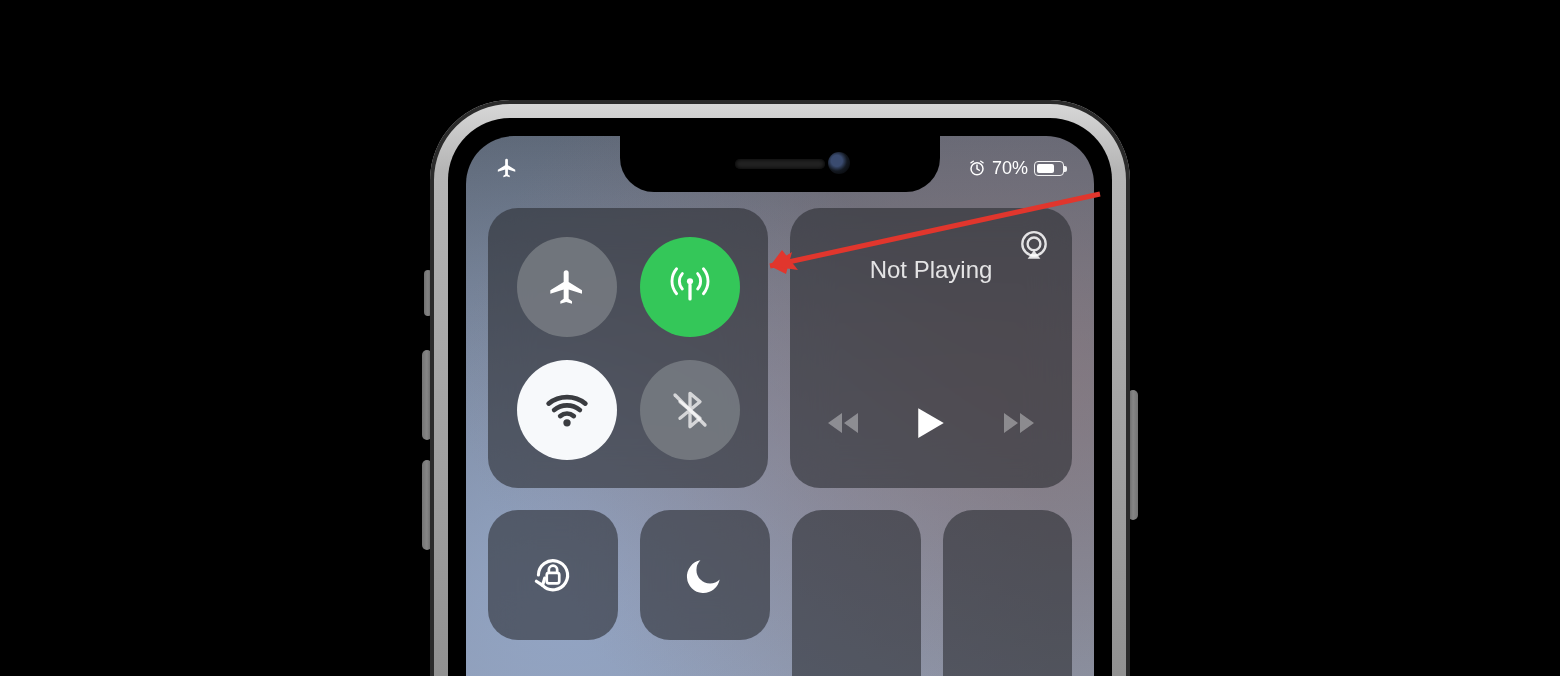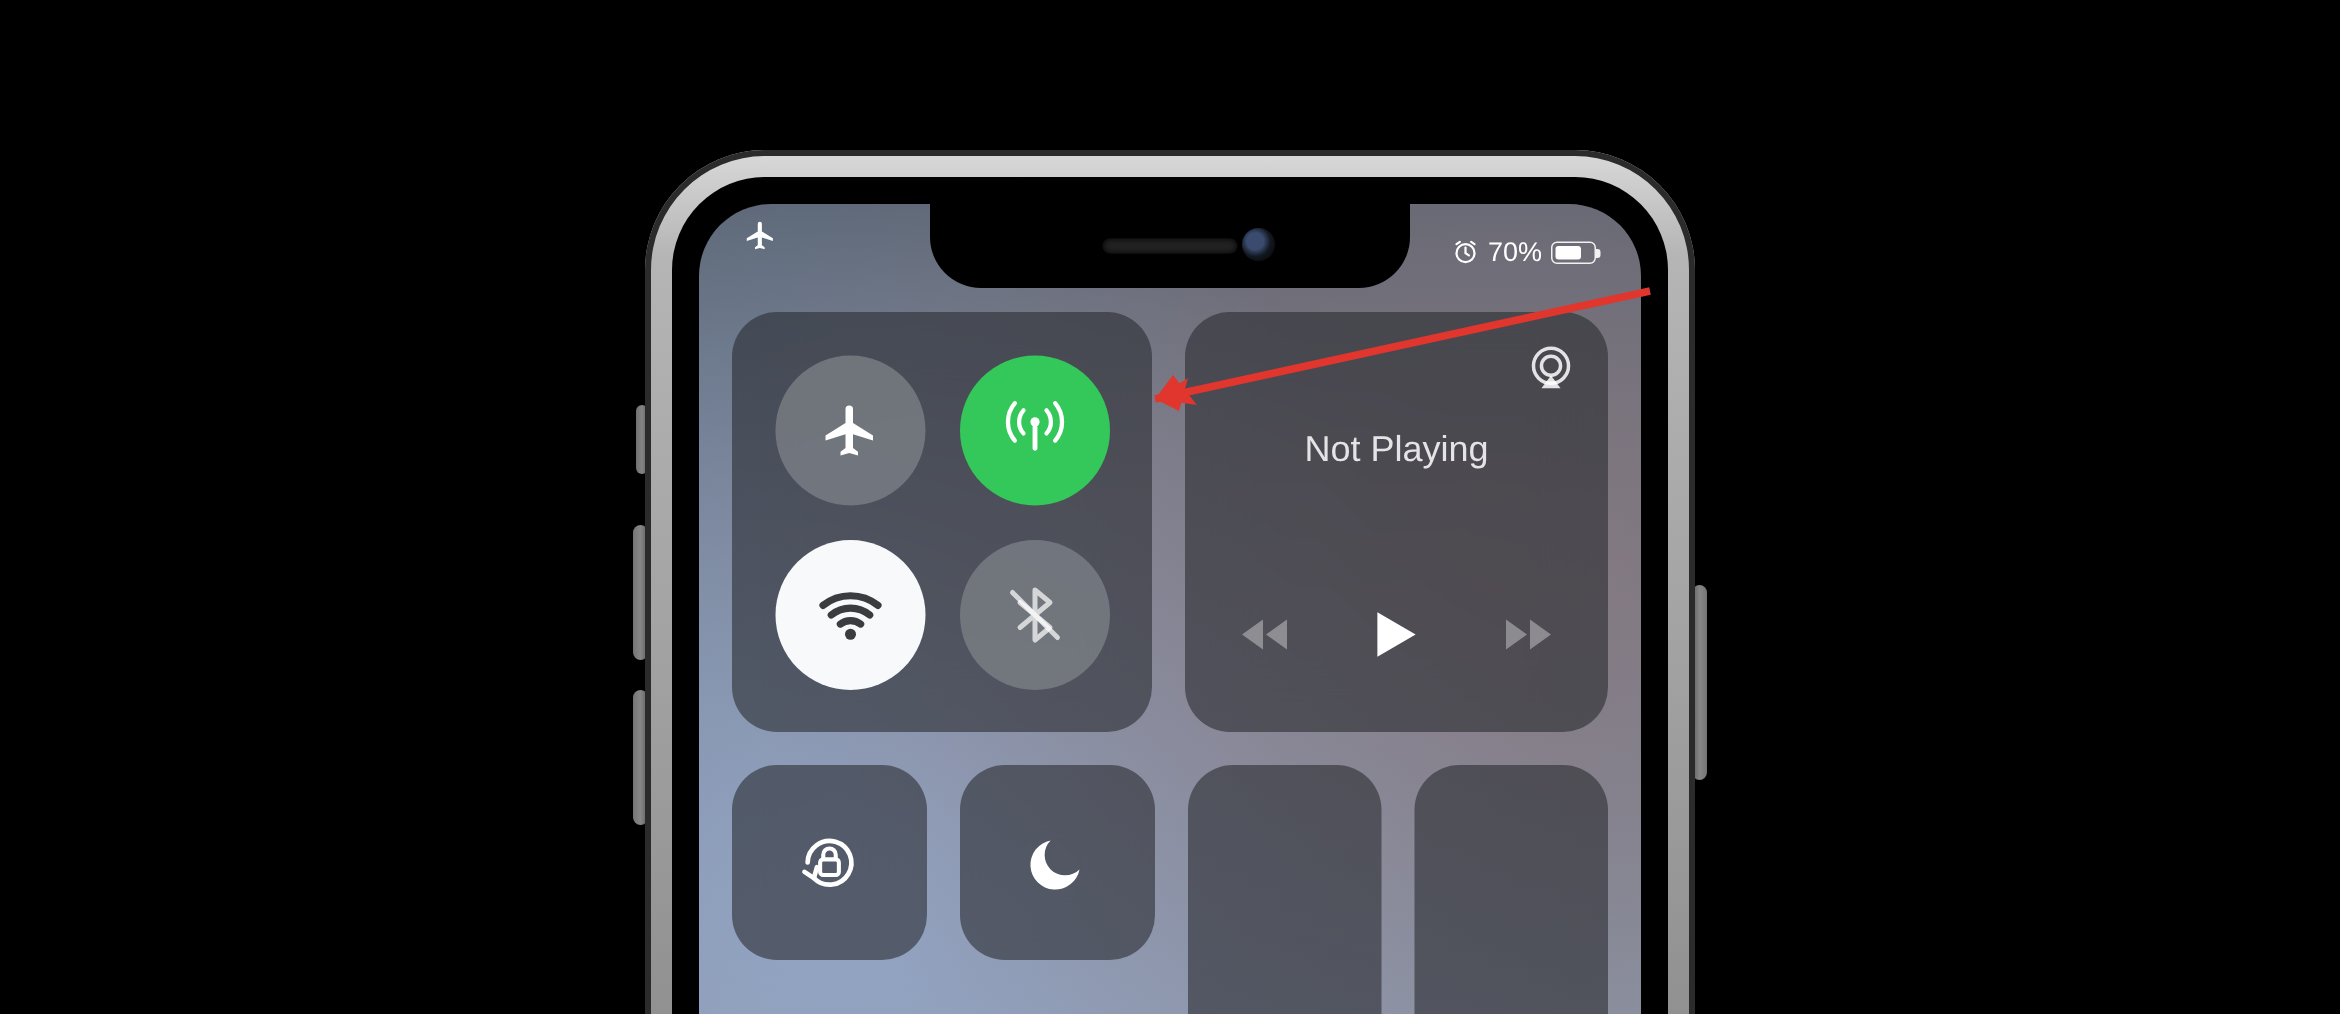--- a/index.html
+++ b/index.html
@@ -88,20 +88,21 @@
   .power { right: -8px; top: 290px; width: 10px; height: 130px; }
 
   
   .status-bar {
     position: absolute;
     top: 10px;
     left: 0; right: 0;
     height: 44px;
     display: flex;
     justify-content: space-between;
+    align-items: center;
     padding: 0 30px;
     color: #fff;
     font-size: 18px;
     font-weight: 500;
   }
   .status-left svg, .status-right svg { display: block; }
   .status-right { display: flex; align-items: center; gap: 6px; }
   .battery {
     width: 30px; height: 15px;
     border: 1.5px solid rgba(255,255,255,.9);
@@ -159,21 +160,21 @@
     padding: 20px;
   }
   .airplay-btn {
     position: absolute;
     top: 18px; right: 18px;
     width: 40px; height: 40px;
     display: flex; align-items: center; justify-content: center;
     cursor: pointer;
   }
   .media-title {
-    margin-top: 58px;
+    margin-top: 28px;
     color: rgba(255,255,255,.85);
     font-size: 24px;
     font-weight: 400;
   }
   .media-controls {
     margin-top: auto;
     margin-bottom: 28px;
     display: flex;
     align-items: center;
     gap: 56px;

